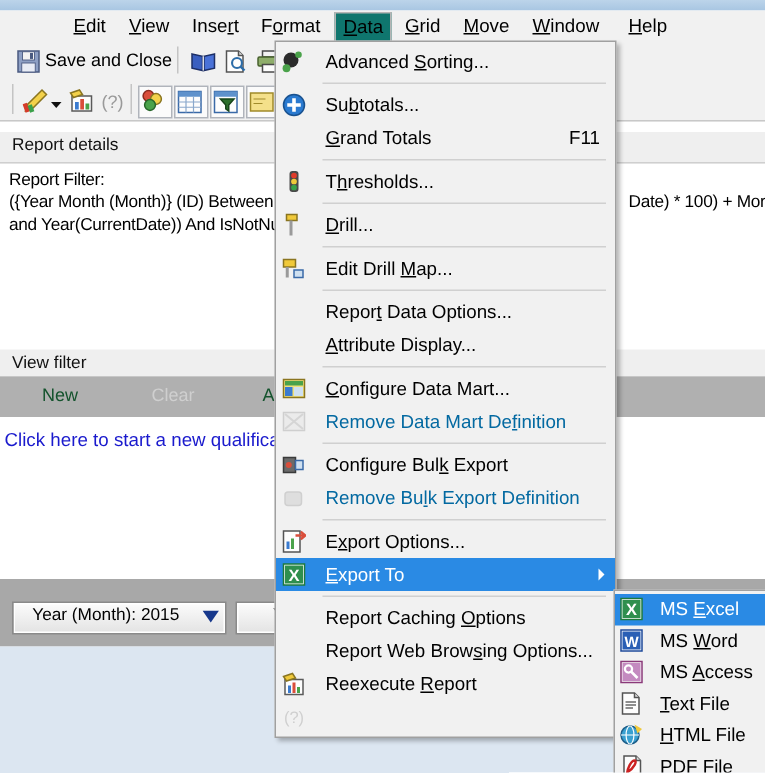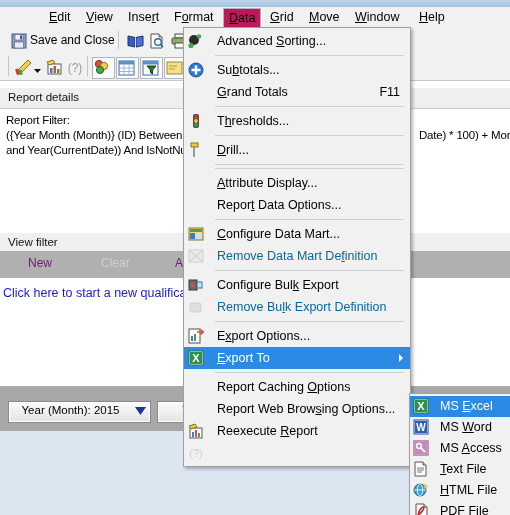--- a/index.html
+++ b/index.html
@@ -9,41 +9,41 @@
     font-size:11px;color:#000;background:#ffffff;
   }
   
   #titlestrip{position:absolute;left:0;top:0;width:510px;height:7px;
     background:linear-gradient(to bottom,#bcd4ea,#a8c6e2);}
   
   #menubar{position:absolute;left:0;top:7px;width:510px;height:21px;
     background:#f1f1f1;border-bottom:1px solid #e2e2e2;}
   #menubar .mi{position:absolute;top:1px;height:19px;line-height:19px;
     padding:0 6px;font-size:12.5px;white-space:nowrap;cursor:default;}
-  #menubar .mi.active{background:#be185d;border:1px solid #b5b5b5;border-bottom:1px solid #f1f1f1;
+  #menubar .mi.active{background:#0f766e;border:1px solid #b5b5b5;border-bottom:1px solid #f1f1f1;
     height:19px;line-height:18px;padding:0 5px;}
   .ul{text-decoration:underline;}
   
   #tb1{position:absolute;left:0;top:28px;width:510px;height:24px;background:#f1f1f1;}
   #tb2{position:absolute;left:0;top:52px;width:510px;height:28px;background:#f1f1f1;
     border-bottom:1px solid #c8c8c8;}
   .tbsep{position:absolute;width:1px;background:#c4c4c4;}
   .tbtxt{position:absolute;font-size:12px;line-height:16px;white-space:nowrap;}
   .tbbtn{position:absolute;border:1px solid transparent;}
   .tbbtn.framed{border:1px solid #b0b4bb;background:#fbfbfb;}
   
   .panelhdr{position:absolute;background:#efefef;border-bottom:1px solid #cfcfcf;
     font-size:11.5px;line-height:18px;padding-left:8px;color:#111;}
   #rd-body{position:absolute;left:0;top:110px;width:510px;height:120px;background:#fff;
     border-left:1px solid #fff;}
   #rd-body .ln{position:absolute;left:5px;font-size:11.5px;white-space:nowrap;
     font-family:"Liberation Sans","DejaVu Sans",sans-serif;letter-spacing:-0.2px;}
   
   #vf-bar{position:absolute;left:0;top:251px;width:510px;height:27px;background:#b0b0b0;}
-  #vf-bar .vb{position:absolute;top:5px;font-size:12px;color:#701a75;}
+  #vf-bar .vb{position:absolute;top:5px;font-size:12px;color:#14532d;}
   #vf-bar .vb.dis{color:#cfcfcf;}
   #vf-link{position:absolute;left:3px;top:286px;font-size:12.5px;color:#1a1acd;white-space:nowrap;}
   
   #grey-gap{position:absolute;left:0;top:386px;width:510px;height:8px;background:#a8a8a8;}
   
   #selbar{position:absolute;left:0;top:394px;width:510px;height:37px;background:#a8a8a8;}
   .selbtn{position:absolute;top:7px;height:20px;background:linear-gradient(to bottom,#fcfcfc,#e3e3e3);
     border:1px solid #8a8a8a;box-shadow:inset 0 0 0 1px #fff;}
   .selbtn .lbl{position:absolute;left:0;right:18px;top:2px;text-align:center;
     font-size:11.5px;white-space:nowrap;}
@@ -244,23 +244,28 @@
             <circle cx="8" cy="4" r="1.9" fill="#e03b2a"></circle>
             <circle cx="8" cy="8" r="1.9" fill="#f0c93a"></circle>
             <circle cx="8" cy="12" r="1.9" fill="#3aa24a"></circle>
           </svg></span><span>T<span class="ul">h</span>resholds...</span></div>
       <div class="msep"></div>
       <div class="mrow"><span class="ico"><svg width="16" height="16" viewBox="0 0 16 16">
             <rect x="3" y="1" width="7" height="4" fill="#f0c93a" stroke="#8a7520"></rect>
             <rect x="5" y="5" width="2" height="10" fill="#9a9a9a"></rect>
           </svg></span><span><span class="ul">D</span>rill...</span></div>
       <div class="msep"></div>
-      <div class="msep"></div>
+      <div class="mrow"><span class="ico"><svg width="16" height="16" viewBox="0 0 16 16">
+            <rect x="1" y="2" width="8" height="5" fill="#f0c93a" stroke="#8a7520"></rect>
+            <rect x="2.5" y="7" width="2" height="7" fill="#9a9a9a"></rect>
+            <rect x="8" y="9" width="6" height="5" fill="#cfe0f0" stroke="#3a6aa8"></rect>
+          </svg></span><span>Edit Drill <span class="ul">M</span>ap...</span></div>
+      <div class="msep"></div>
+      <div class="mrow"><span>Repor<span class="ul">t</span> Data Options...</span></div>
       <div class="mrow"><span><span class="ul">A</span>ttribute Display...</span></div>
-      <div class="mrow"><span>Repor<span class="ul">t</span> Data Options...</span></div>
       <div class="msep"></div>
       <div class="mrow"><span class="ico"><svg width="16" height="16" viewBox="0 0 16 16">
             <rect x="1" y="2" width="14" height="12" fill="#f0e07a" stroke="#8a7520"></rect>
             <rect x="2" y="3" width="12" height="3" fill="#4aa24a"></rect>
             <rect x="2" y="7" width="5" height="6" fill="#3a7bd0"></rect>
             <rect x="8" y="7" width="6" height="6" fill="#cfe0f0"></rect>
           </svg></span><span><span class="ul">C</span>onfigure Data Mart...</span></div>
       <div class="mrow dis"><span class="ico" style="opacity:.45;filter:grayscale(1)"><svg width="16" height="16" viewBox="0 0 16 16">
             <rect x="1" y="2" width="14" height="12" fill="#e4e4e4" stroke="#a8a8a8"></rect>
             <path d="M2 3 L14 13 M14 3 L2 13" stroke="#b5b5b5" stroke-width="1.4"></path>

